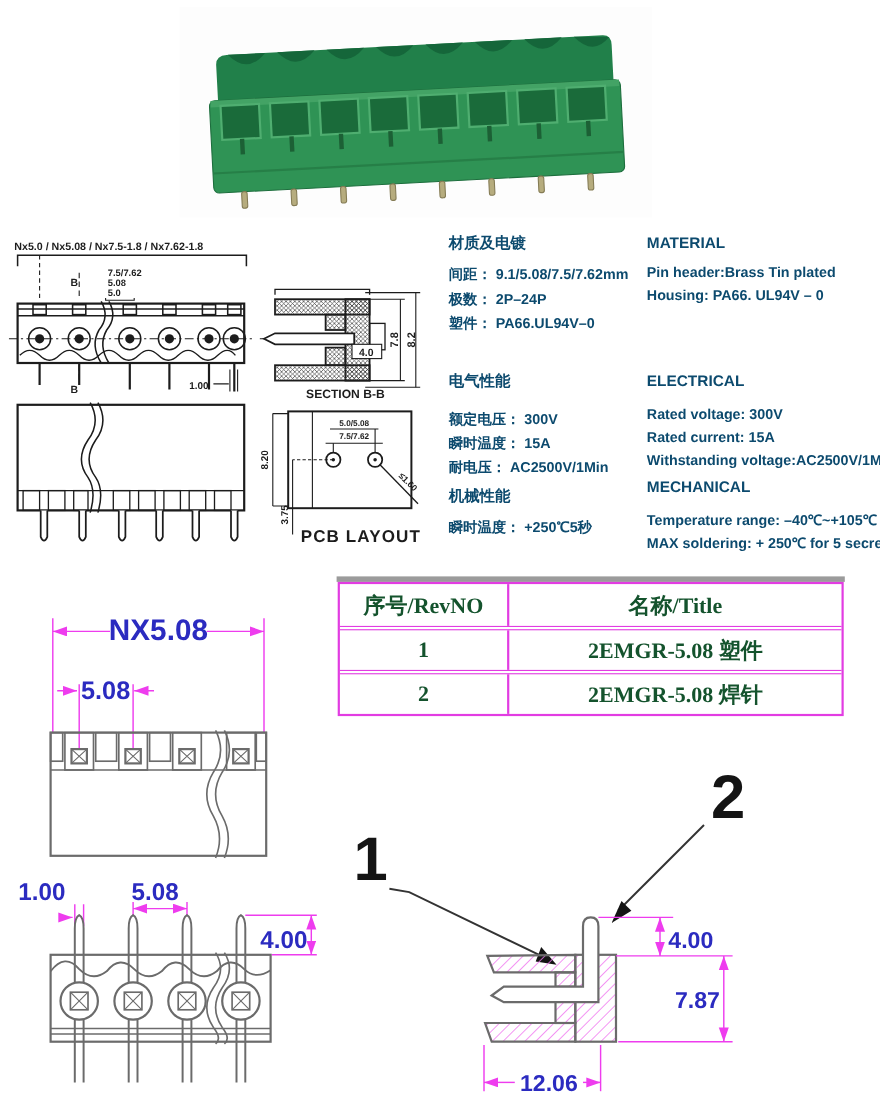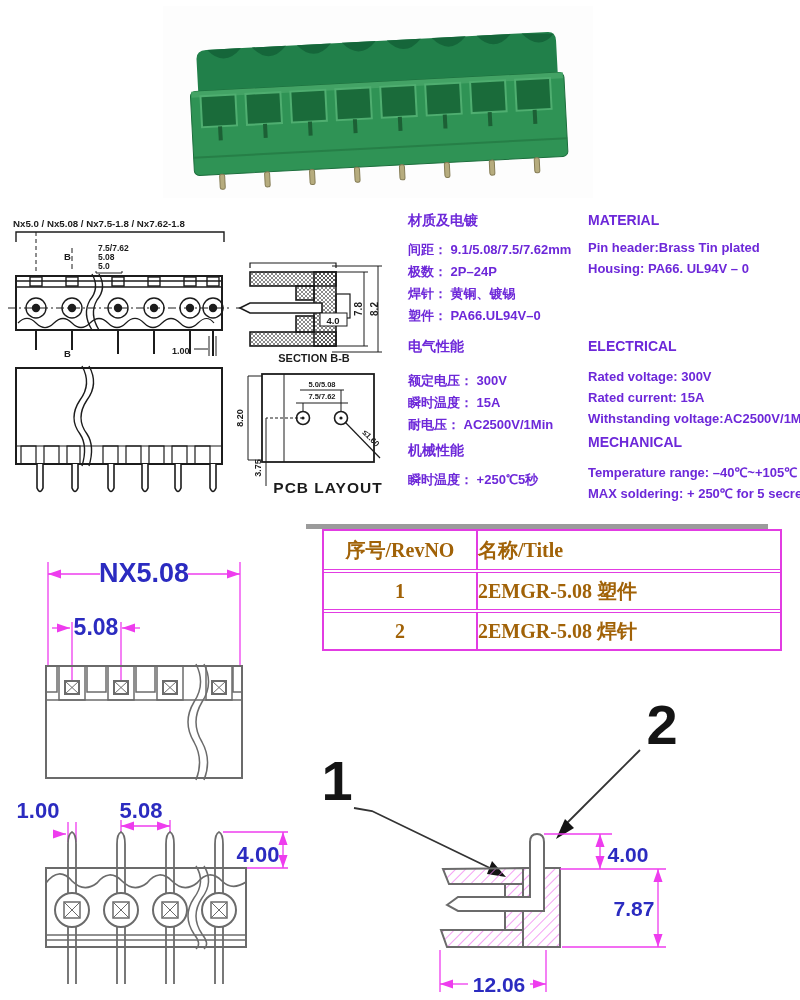--- a/index.html
+++ b/index.html
@@ -1,34 +1,34 @@
 <!DOCTYPE html>
 <html><head>
 <meta charset="utf-8">
 <style>
   html,body{margin:0;padding:0;background:#fff;}
   #page{position:relative;width:800px;height:1000px;background:#ffffff;overflow:hidden;
         font-family:"Liberation Sans",sans-serif;}
   .abs{position:absolute;}
   svg text{font-family:"Liberation Sans",sans-serif;}
   
-  .spec-col{position:absolute;color:#6d28d9;}
+  .spec-col{position:absolute;color:#0c4a6e;}
   .spec-group{position:absolute;left:0;}
   .spec-title{font-weight:bold;font-size:14px;margin:0 0 9px 0;white-space:nowrap;}
   .spec-row{font-weight:bold;font-size:13px;line-height:22px;white-space:nowrap;}
   .en .spec-row{line-height:21px;}
   
   .tbl-bar{position:absolute;left:306px;top:524px;width:462px;height:5px;background:#9b9b9b;}
-  .spec-table{position:absolute;left:322px;top:529px;width:456px;border:2px solid #e23ce2;
-              color:#a16207;font-family:"Liberation Serif",serif;font-weight:bold;font-size:20px;}
+  .spec-table{position:absolute;left:307px;top:529px;width:456px;border:2px solid #e23ce2;
+              color:#14532d;font-family:"Liberation Serif",serif;font-weight:bold;font-size:20px;}
   .trow{display:flex;align-items:center;}
   .trow.sep{border-top:4px double #e23ce2;}
   .tc1{width:152px;text-align:center;border-right:2px solid #e23ce2;align-self:stretch;
        display:flex;align-items:center;justify-content:center;}
-  .tc2{flex:1;}
+  .tc2{flex:1;text-align:center;}
   .th{height:38px;} .tr{height:36px;}
 </style>
 </head>
 <body>
 
 <div id="page">
 
   <svg class="abs" style="left:163px;top:6px;" width="430" height="192" viewBox="0 0 430 192">
     <rect x="0" y="0" width="430" height="192" fill="#fdfdfd"></rect>
     <g transform="rotate(-3 215 96)">
@@ -218,21 +218,20 @@
       <text transform="rotate(45 141,74)" x="141" y="74" font-size="8" font-weight="bold" fill="#1c1c1c" stroke="none" text-anchor="middle">≤1.60</text>
       <text x="100" y="127" font-size="15.5" font-weight="bold" fill="#1c1c1c" stroke="none" text-anchor="middle" letter-spacing="1">PCB LAYOUT</text>
     </g>
   </svg>
 
   <div class="spec-col zh" style="left:408px;top:212px;width:182px;height:300px;">
     <div class="spec-group" style="top:0px;">
       <div class="spec-title">材质及电镀</div>
       <div class="spec-row">间距： 9.1/5.08/7.5/7.62mm</div>
       <div class="spec-row">极数： 2P–24P</div>
-      <div class="spec-row">焊针： 黄铜、镀锡</div>
       <div class="spec-row">塑件： PA66.UL94V–0</div>
     </div>
     <div class="spec-group" style="top:126px;">
       <div class="spec-title">电气性能</div>
       <div class="spec-row" style="margin-top:14px;">额定电压： 300V</div>
       <div class="spec-row">瞬时温度：  15A</div>
       <div class="spec-row">耐电压： AC2500V/1Min</div>
     </div>
     <div class="spec-group" style="top:230px;">
       <div class="spec-title">机械性能</div>

